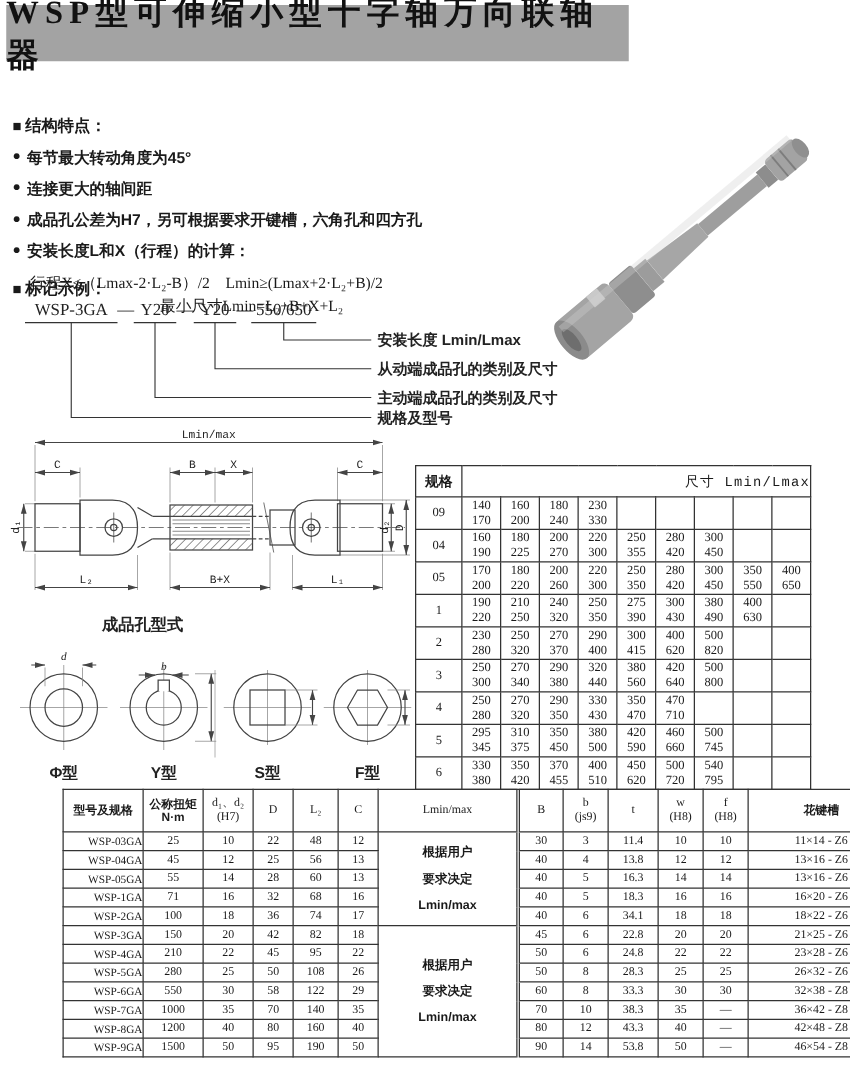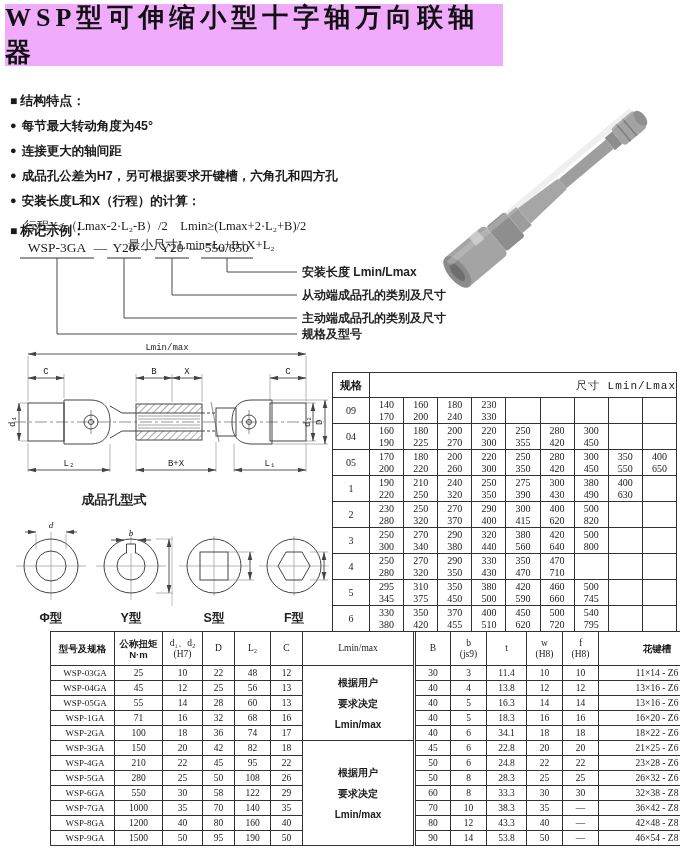--- a/index.html
+++ b/index.html
@@ -1,50 +1,50 @@
 <!DOCTYPE html>
 <html><head>
 <meta charset="utf-8">
 <style>
   html,body{margin:0;padding:0;}
   body{
     width:680px;height:854px;position:relative;background:#ffffff;
     font-family:"Liberation Sans",sans-serif;color:#1a1a1a;overflow:hidden;
   }
   .title-bar{
-    position:absolute;left:5px;top:4px;width:498px;height:62px;background:#f0abfc;
+    position:absolute;left:5px;top:4px;width:498px;height:45px;background:#a3a3a3;
     display:flex;align-items:center;justify-content:center;
     font-family:"Liberation Serif",serif;font-weight:bold;font-size:26px;letter-spacing:5px;
     color:#111;
   }
   .features{position:absolute;left:10px;top:92px;width:445px;font-size:12.5px;}
   .sec-heading{font-weight:bold;font-size:13px;display:flex;align-items:center;gap:3px;}
   .sq{font-size:12px;line-height:1;}
   .bullet{margin:8px 0;display:flex;align-items:flex-start;gap:5px;font-weight:bold;}
   .bullet .dot{font-size:11px;line-height:15px;}
   .formula{margin:4px 0 0 14px;font-family:"Liberation Serif",serif;font-size:12.5px;}
   .formula-min{margin:2px 0 0 118px;font-family:"Liberation Serif",serif;font-size:12.5px;}
   .marking-heading{position:absolute;left:10px;top:222px;}
   .svg-abs{position:absolute;}
   
   .size-wrap{position:absolute;left:332px;top:372px;}
-  table.size{border-collapse:collapse;table-layout:fixed;width:345px;font-family:"Liberation Serif",serif;}
+  table.size{border-collapse:collapse;table-layout:fixed;width:317px;font-family:"Liberation Serif",serif;}
   table.size th,table.size td{border:1px solid #333;text-align:center;padding:0;}
   table.size th{height:24px;font-size:11px;font-weight:bold;font-family:"Liberation Sans",sans-serif;}
   table.size th.dim-h{font-weight:normal;font-family:Liberation Mono, monospace;letter-spacing:1px;text-align:right;}
   table.size td{height:25px;font-size:10px;line-height:11.5px;}
   table.size col.spec-col{width:37px;}
   
   .model-wrap{position:absolute;left:8px;top:631px;margin-left:42px;}
   table.model{border-collapse:collapse;table-layout:fixed;width:665px;font-family:"Liberation Serif",serif;}
   table.model th,table.model td{border:1px solid #333;text-align:center;padding:0;}
   table.model th{height:33px;font-size:9.5px;font-weight:normal;white-space:pre-line;line-height:11px;}
   table.model th.zh{font-family:"Liberation Sans",sans-serif;font-weight:bold;}
   table.model td{height:14px;font-size:9.5px;}
-  table.model td.model-name{text-align:center;padding-left:5px;font-size:9px;}
+  table.model td.model-name{text-align:right;padding-left:5px;font-size:9px;}
   table.model td.note-cell{font-family:Liberation Sans, sans-serif;font-weight:bold;font-size:10px;
     white-space:pre-line;line-height:21px;}
   table.model td.b-col,table.model th.b-col{border-left:3px double #333;}
   svg text{fill:#222;}
 </style>
 </head>
 <body>
 
 <div class="title-bar">WSP型可伸缩小型十字轴万向联轴器</div>
 

